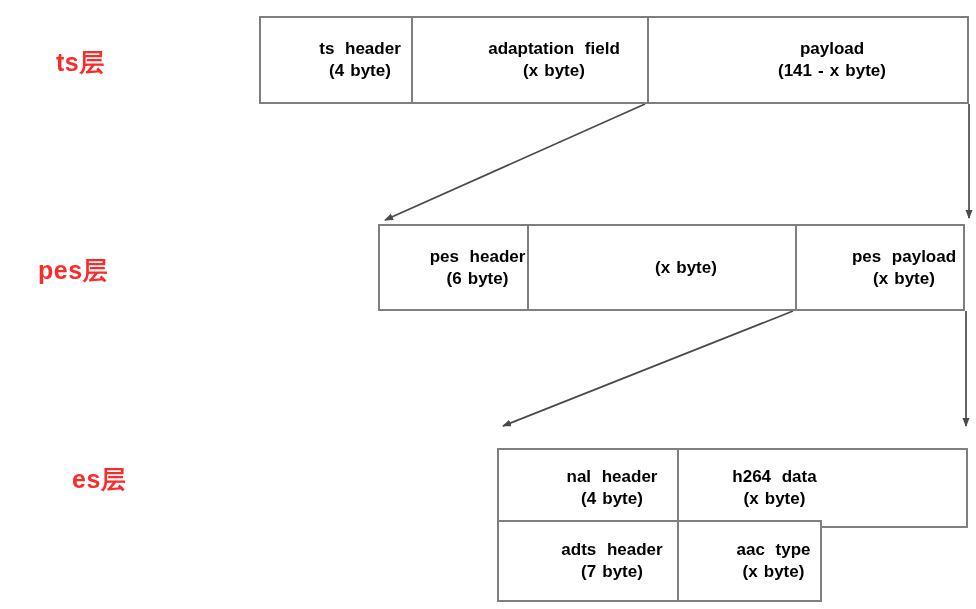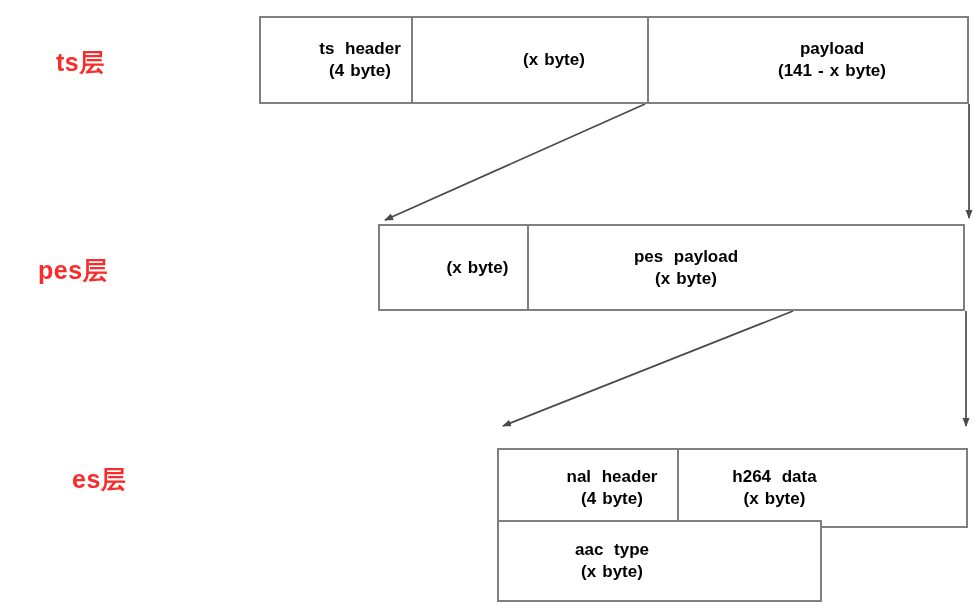--- a/index.html
+++ b/index.html
@@ -85,29 +85,34 @@
   <div class="layer-label" style="left:56px; top:46px;">ts层</div>
   <div class="layer-label" style="left:38px; top:254px;">pes层</div>
   <div class="layer-label" style="left:45px; top:463px;margin-left:27px;">es层</div>
 
   <div class="box-row" style="left:259px; top:16px; width:710px; height:88px; grid-template-columns:150px 236px 1fr;">
     <div class="cell">
       <div class="cell-title">ts header</div>
       <div class="cell-size">(4 byte)</div>
     </div>
     <div class="cell">
+      <div class="cell-title">adaptation field</div>
       <div class="cell-size">(x byte)</div>
     </div>
     <div class="cell">
       <div class="cell-title">payload</div>
       <div class="cell-size">(141 - x byte)</div>
     </div>
   </div>
 
   <div class="box-row" style="left:378px; top:224px; width:587px; height:87px; grid-template-columns:147px 268px 1fr;">
+    <div class="cell">
+      <div class="cell-title">pes header</div>
+      <div class="cell-size">(6 byte)</div>
+    </div>
     <div class="cell">
       <div class="cell-size">(x byte)</div>
     </div>
     <div class="cell">
       <div class="cell-title">pes payload</div>
       <div class="cell-size">(x byte)</div>
     </div>
   </div>
 
   <div class="box-row" style="left:497px; top:448px; width:471px; height:80px; grid-template-columns:178px 145px 1fr;">
@@ -116,18 +121,22 @@
       <div class="cell-size">(4 byte)</div>
     </div>
     <div class="cell">
       <div class="cell-title">h264 data</div>
       <div class="cell-size">(x byte)</div>
     </div>
   </div>
 
   <div class="box-row" style="left:497px; top:520px; width:325px; height:82px; grid-template-columns:178px 1fr;">
     <div class="cell">
+      <div class="cell-title">adts header</div>
+      <div class="cell-size">(7 byte)</div>
+    </div>
+    <div class="cell">
       <div class="cell-title">aac type</div>
       <div class="cell-size">(x byte)</div>
     </div>
   </div>
 
 </div>
 
 </body></html>

